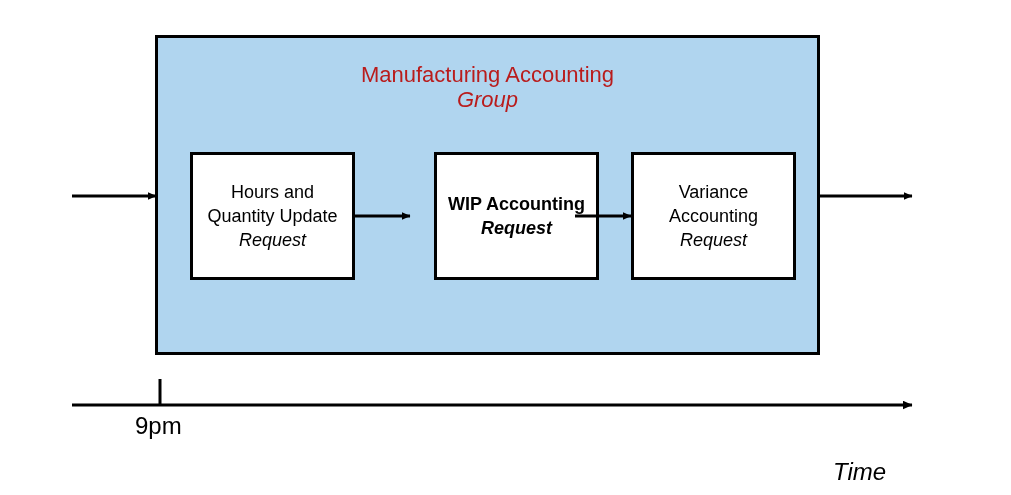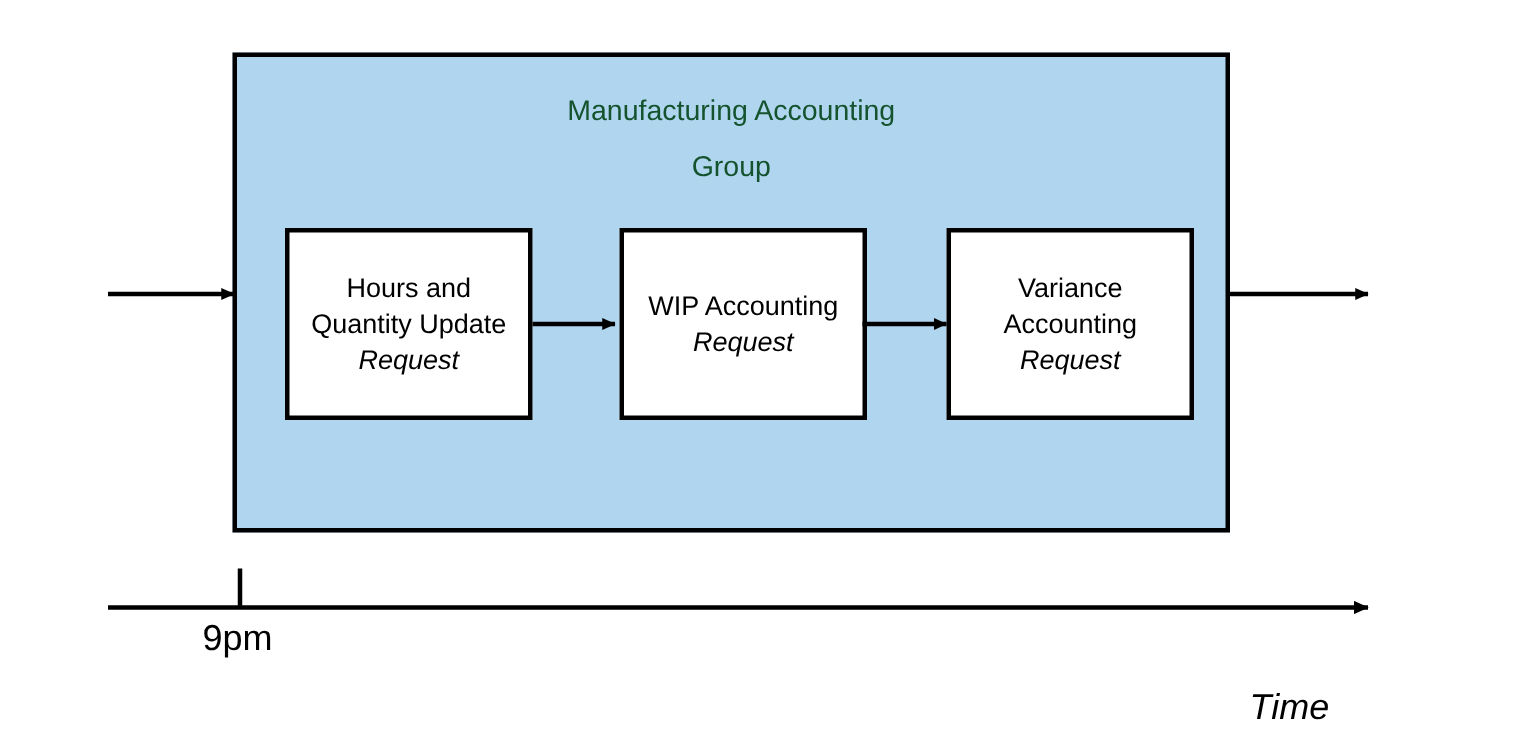--- a/index.html
+++ b/index.html
@@ -35,31 +35,31 @@
     border: 3px solid #000000;
     box-sizing: border-box;
   }
 
   .group-title {
     position: absolute;
     left: 0;
     top: 24px;
     width: 100%;
     text-align: center;
-    font-size: 19px;
+    font-size: 22px;
     line-height: 25px;
-    color: #14532d;
+    color: #b91c1c;
   }
   .group-title .line1 {
     display: block;
     font-style: normal;
   }
   .group-title .line2 {
     display: block;
-    margin-top: 12px;
+    font-style: italic;
   }
 
   
   .process-box {
     position: absolute;
     top: 152px;
     width: 165px;
     height: 128px;
     background: #ffffff;
     border: 3px solid #000000;
@@ -76,21 +76,21 @@
     display: block;
     font-style: normal;
     white-space: pre-line;
   }
   .process-box .subtitle {
     display: block;
     font-style: italic;
   }
 
   #box-1 { left: 190px; }
-  #box-2 { left: 413px; }
+  #box-2 { left: 434px; font-weight: bold; }
   #box-3 { left: 631px; }
 
   
   #arrow-layer {
     position: absolute;
     left: 0;
     top: 0;
     width: 1011px;
     height: 495px;
     pointer-events: none;

